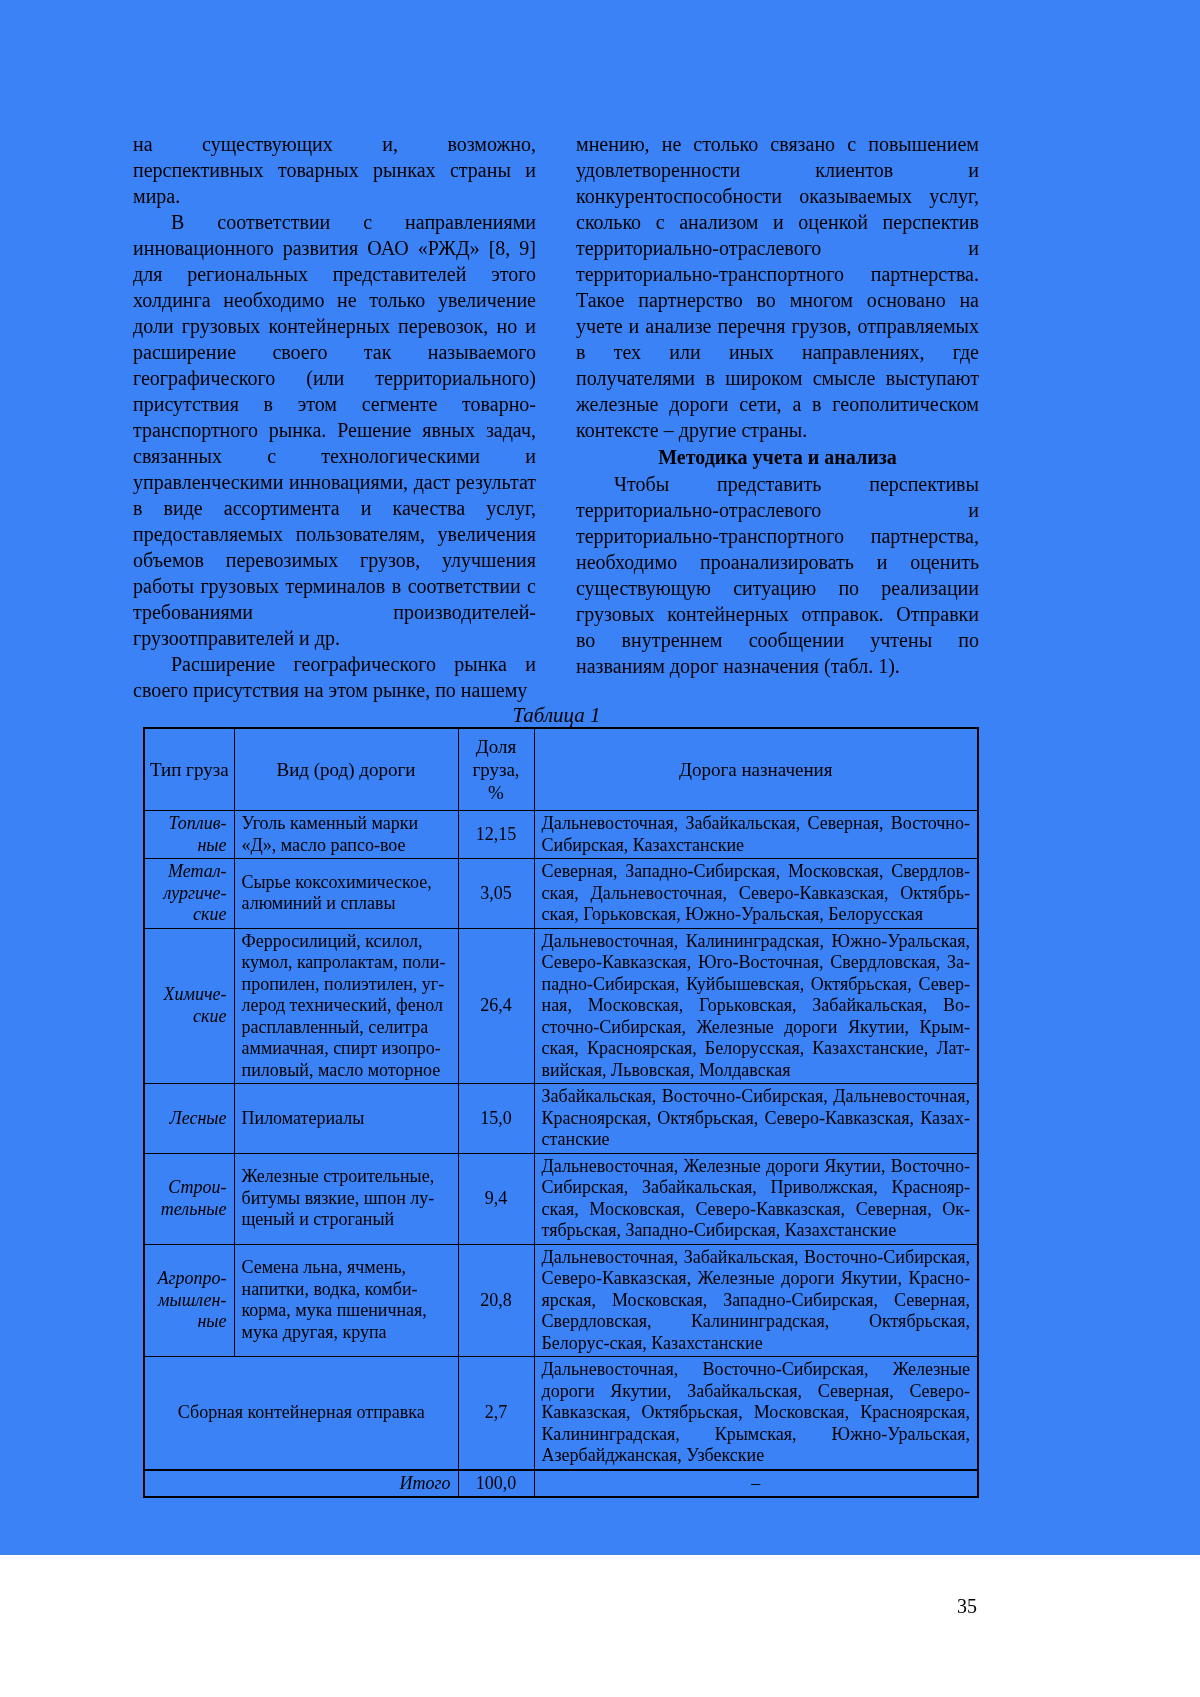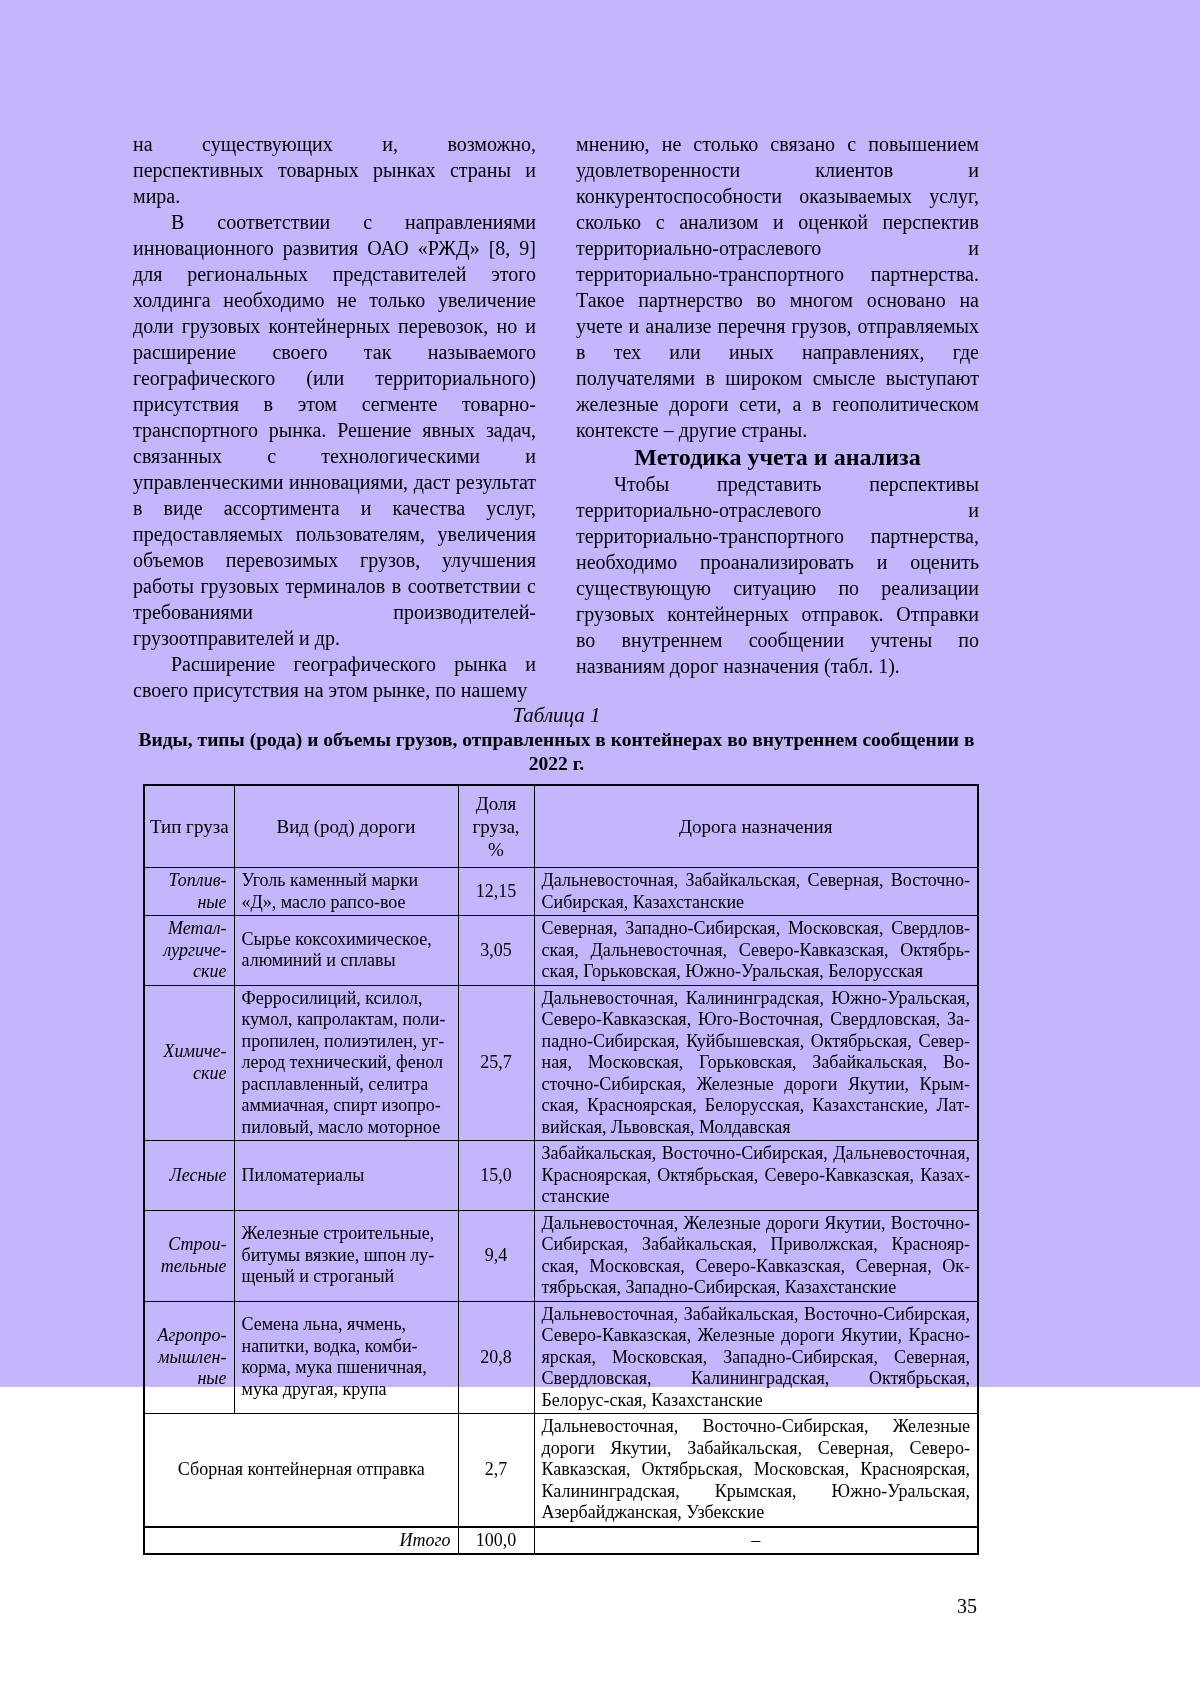--- a/index.html
+++ b/index.html
@@ -1,29 +1,29 @@
 <!DOCTYPE html>
 <html lang="ru"><head>
 <meta charset="utf-8">
 <style>
   html,body{margin:0;padding:0;}
   body{
     width:1200px;height:1697px;background:#ffffff;color:#000;
     font-family:"Liberation Serif","DejaVu Serif",serif;
     position:relative;overflow:hidden;
   }
-  .sheet{position:absolute;left:0;top:0;width:1200px;height:1387px;background:#c4b5fd;}
+  .sheet{position:absolute;left:0;top:0;width:1200px;height:1555px;background:#3b82f6;}
   .content{position:absolute;left:133px;top:131px;width:847px;}
   .two-col{display:flex;gap:40px;}
   .col{width:403px;font-size:20px;line-height:26px;text-align:justify;}
   .col p{margin:0;text-indent:38px;}
   .col p.no-indent{text-indent:0;}
   .col .sec-heading{
     margin:1px 0;text-align:center;font-weight:bold;text-indent:0;
-    font-size:24px;line-height:26px;
+    font-size:20px;line-height:26px;
   }
   .table-caption{text-align:center;font-style:italic;font-size:21px;line-height:24px;}
   .table-title{text-align:center;font-weight:bold;font-size:19.5px;line-height:24px;margin:1px 0 8px 0;}
   table.cargo{
     border-collapse:collapse;table-layout:fixed;
     width:834px;margin-left:10px;
     font-size:18px;line-height:21.5px;
     border:2px solid #000;
   }
   table.cargo th,table.cargo td{
@@ -65,21 +65,20 @@
         <p>Расширение географического рынка и своего присутствия на этом рынке, по нашему</p>
       </div>
       <div class="col">
         <p class="no-indent">мнению, не столько связано с повышением удовлетворенности клиентов и конкурентоспособности оказываемых услуг, сколько с анализом и оценкой перспектив территориально-отраслевого и территориально-транспортного партнерства. Такое партнерство во многом основано на учете и анализе перечня грузов, отправляемых в тех или иных направлениях, где получателями в широком смысле выступают железные дороги сети, а в геополитическом контексте – другие страны.</p>
         <div class="sec-heading">Методика учета и анализа</div>
         <p>Чтобы представить перспективы территориально-отраслевого и территориально-транспортного партнерства, необходимо проанализировать и оценить существующую ситуацию по реализации грузовых контейнерных отправок. Отправки во внутреннем сообщении учтены по названиям дорог назначения (табл. 1).</p>
       </div>
     </div>
 
     <div class="table-caption">Таблица 1</div>
-    <div class="table-title">Виды, типы (рода) и объемы грузов, отправленных в контейнерах во внутреннем сообщении в 2022 г.</div>
 
     <table class="cargo">
       <colgroup>
         <col style="width:90px">
         <col style="width:224px">
         <col style="width:76px">
         <col style="width:444px">
       </colgroup>
       <thead>
         <tr>
@@ -98,21 +97,21 @@
         </tr>
         <tr>
           <td class="c-type">Метал-лургиче-ские</td>
           <td class="c-kind">Сырье коксохимическое, алюминий и сплавы</td>
           <td class="c-share">3,05</td>
           <td class="c-dest">Северная, Западно-Сибирская, Московская, Свердлов-ская, Дальневосточная, Северо-Кавказская, Октябрь-ская, Горьковская, Южно-Уральская, Белорусская</td>
         </tr>
         <tr>
           <td class="c-type">Химиче-ские</td>
           <td class="c-kind">Ферросилиций, ксилол, кумол, капролактам, поли-пропилен, полиэтилен, уг-лерод технический, фенол расплавленный, селитра аммиачная, спирт изопро-пиловый, масло моторное</td>
-          <td class="c-share">25,7</td>
+          <td class="c-share">26,4</td>
           <td class="c-dest">Дальневосточная, Калининградская, Южно-Уральская, Северо-Кавказская, Юго-Восточная, Свердловская, За-падно-Сибирская, Куйбышевская, Октябрьская, Север-ная, Московская, Горьковская, Забайкальская, Во-сточно-Сибирская, Железные дороги Якутии, Крым-ская, Красноярская, Белорусская, Казахстанские, Лат-вийская, Львовская, Молдавская</td>
         </tr>
         <tr>
           <td class="c-type">Лесные</td>
           <td class="c-kind">Пиломатериалы</td>
           <td class="c-share">15,0</td>
           <td class="c-dest">Забайкальская, Восточно-Сибирская, Дальневосточная, Красноярская, Октябрьская, Северо-Кавказская, Казах-станские</td>
         </tr>
         <tr>
           <td class="c-type">Строи-тельные</td>

